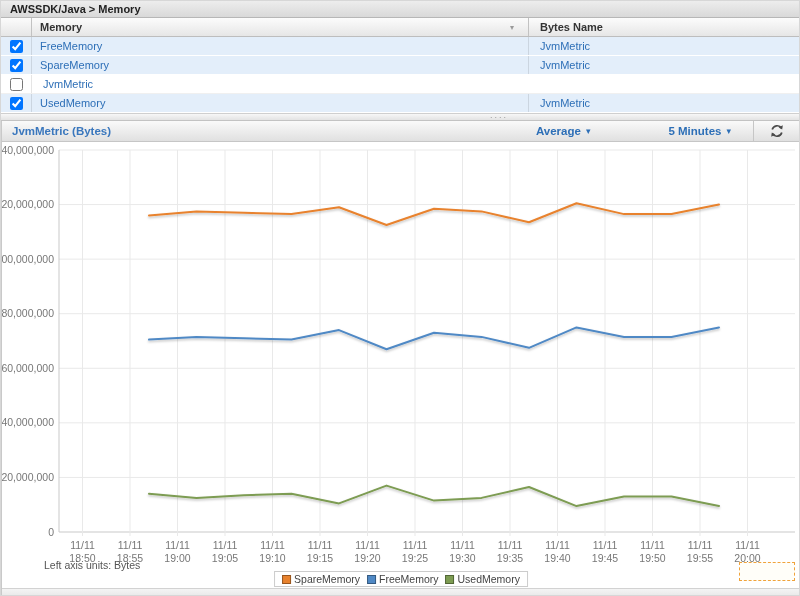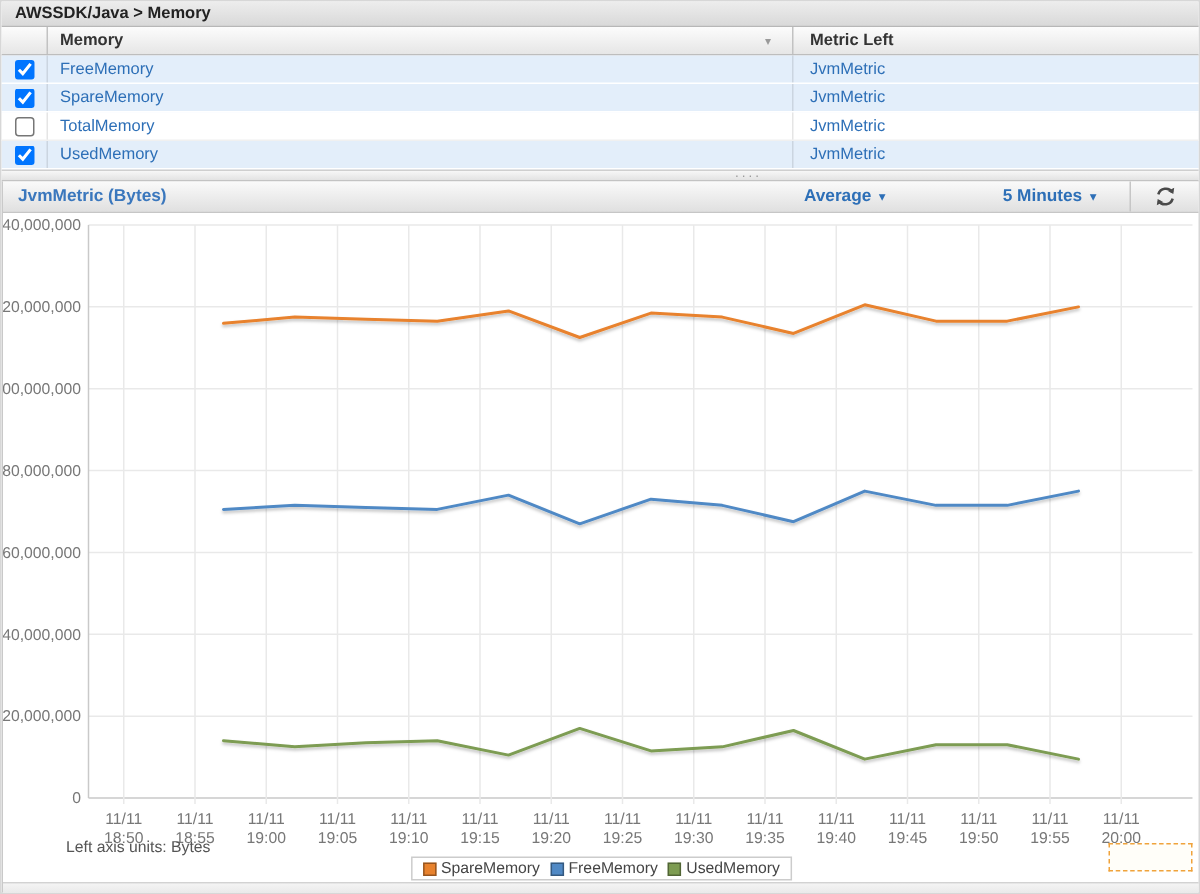--- a/index.html
+++ b/index.html
@@ -78,21 +78,21 @@
   <div class="titlebar">AWSSDK/Java &gt; Memory</div>
 
   <div class="mtable">
     <div class="mrow mhead">
       <div class="cell-check"></div>
       <div class="cell-name">
         <span>Memory</span>
         <span class="sort-arrow">▾</span>
       </div>
       <div class="cell-metric">
-        <span>Metric Left</span>
+        <span>Bytes Name</span>
       </div>
     </div>
 
     <div class="mrow row-sel">
       <div class="cell-check">
           <input type="checkbox" checked="" style="">
         </div>
       <div class="cell-name">
           <a href="#">FreeMemory</a>
         </div>
@@ -109,23 +109,20 @@
           <a href="#">SpareMemory</a>
         </div>
       <div class="cell-metric">
           <a href="#">JvmMetric</a>
         </div>
     </div>
 
     <div class="mrow row-plain">
       <div class="cell-check">
           <input type="checkbox" style="">
-        </div>
-      <div class="cell-name">
-          <a href="#">TotalMemory</a>
         </div>
       <div class="cell-metric">
           <a href="#">JvmMetric</a>
         </div>
     </div>
 
     <div class="mrow row-sel">
       <div class="cell-check">
           <input type="checkbox" checked="" style="">
         </div>

